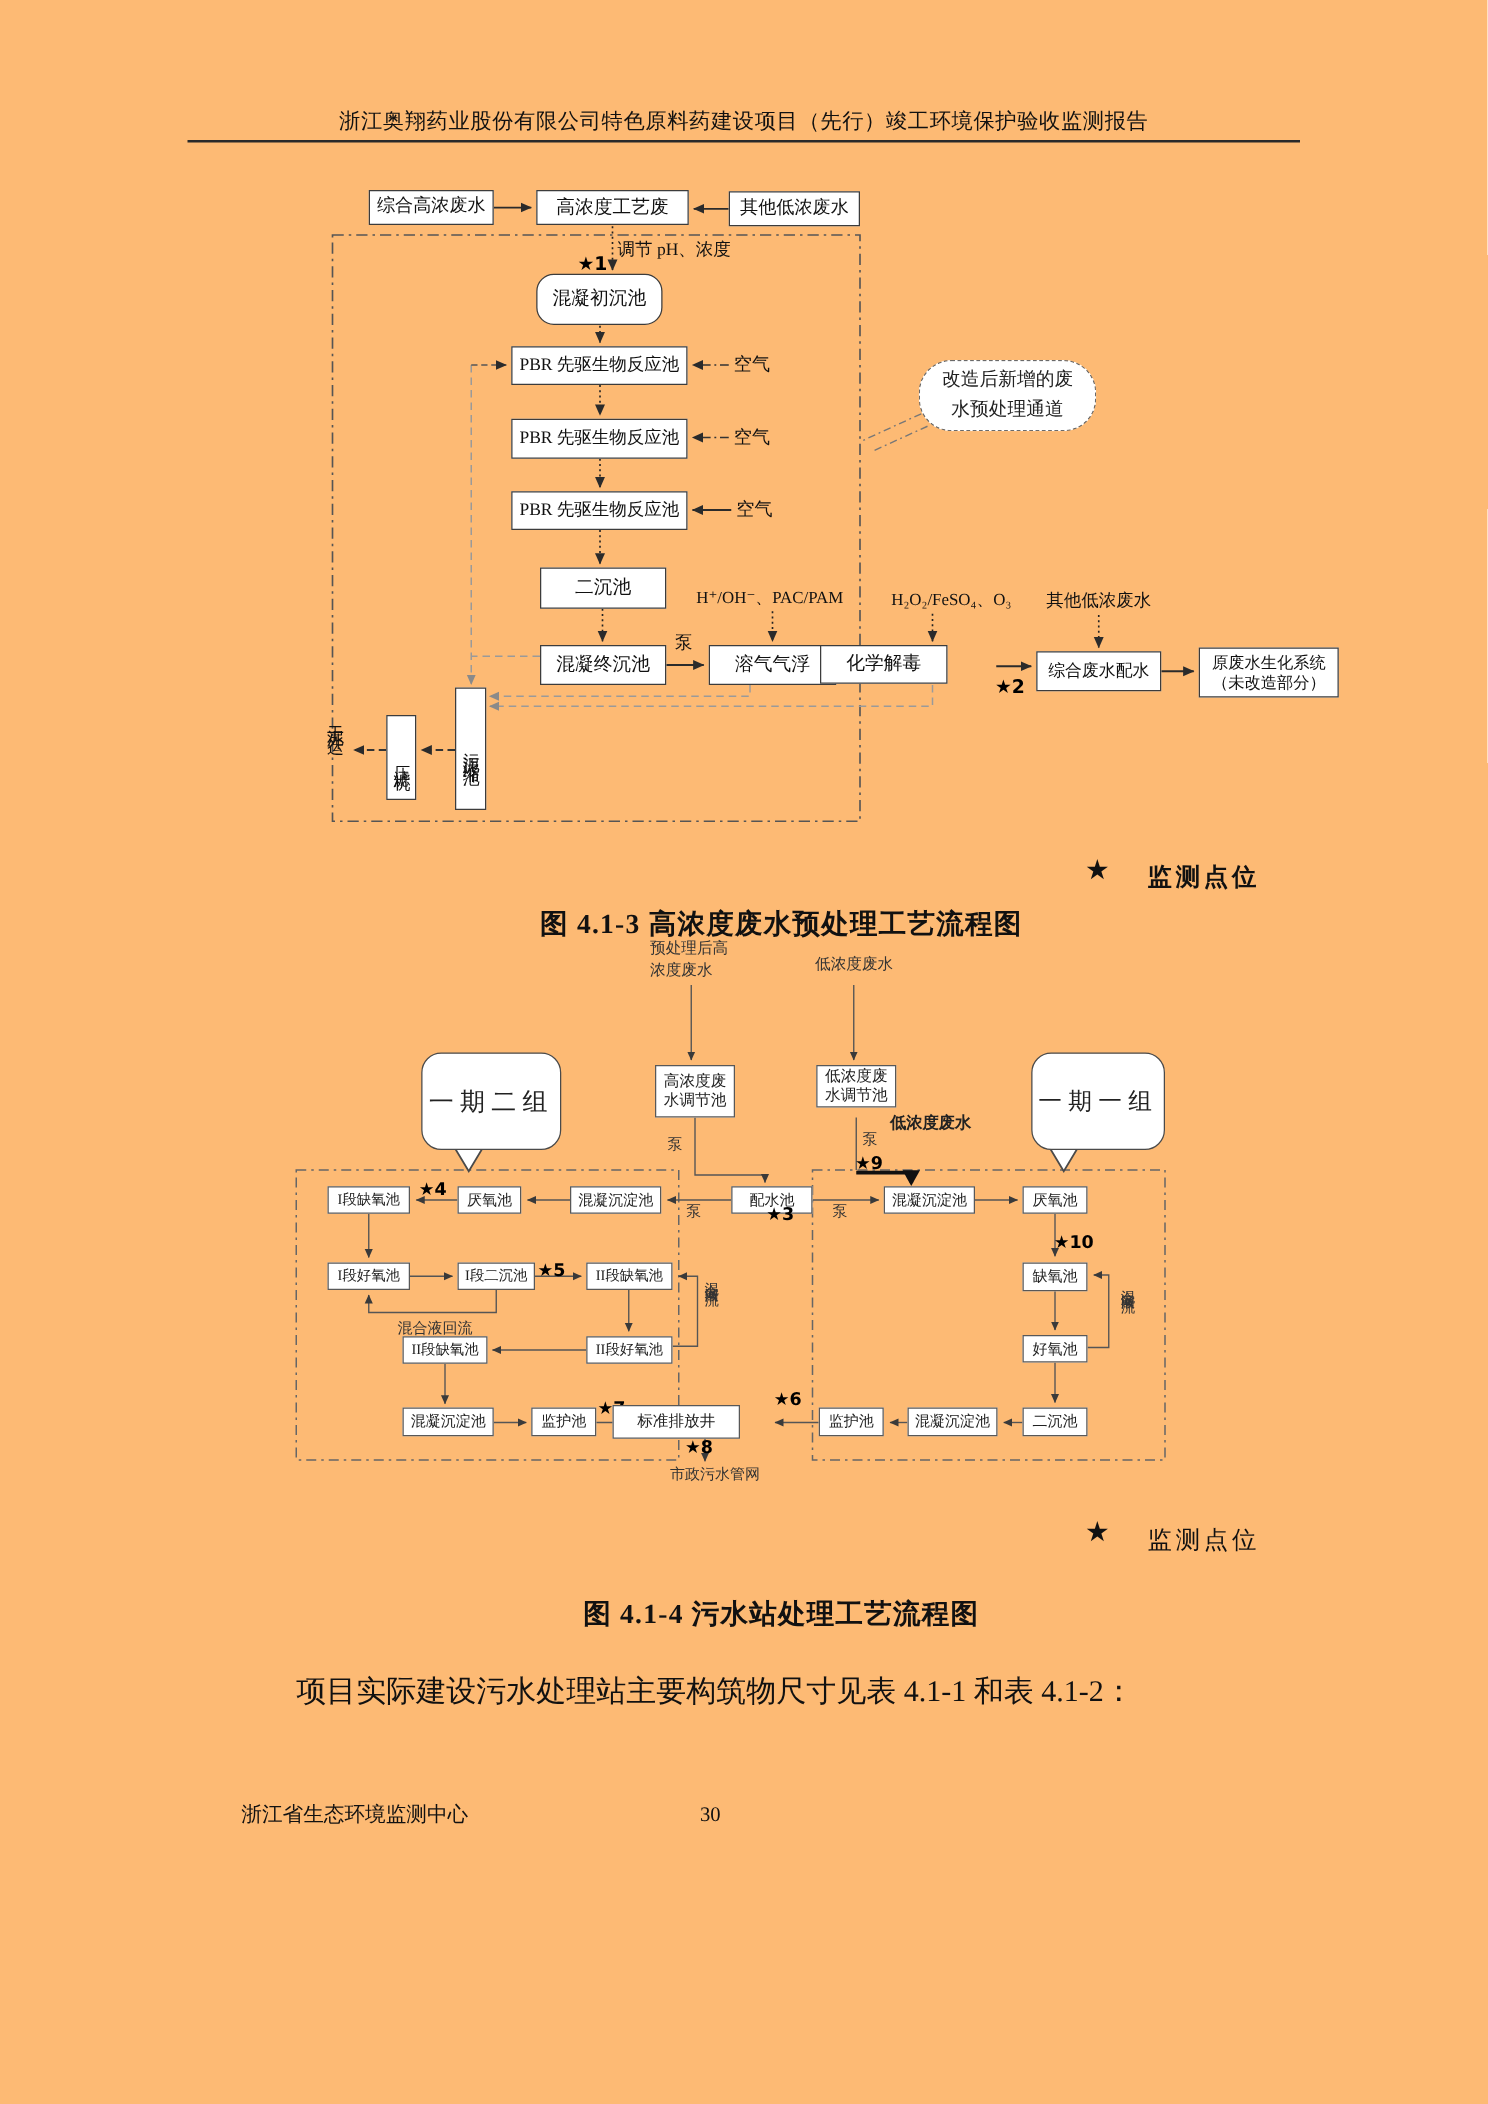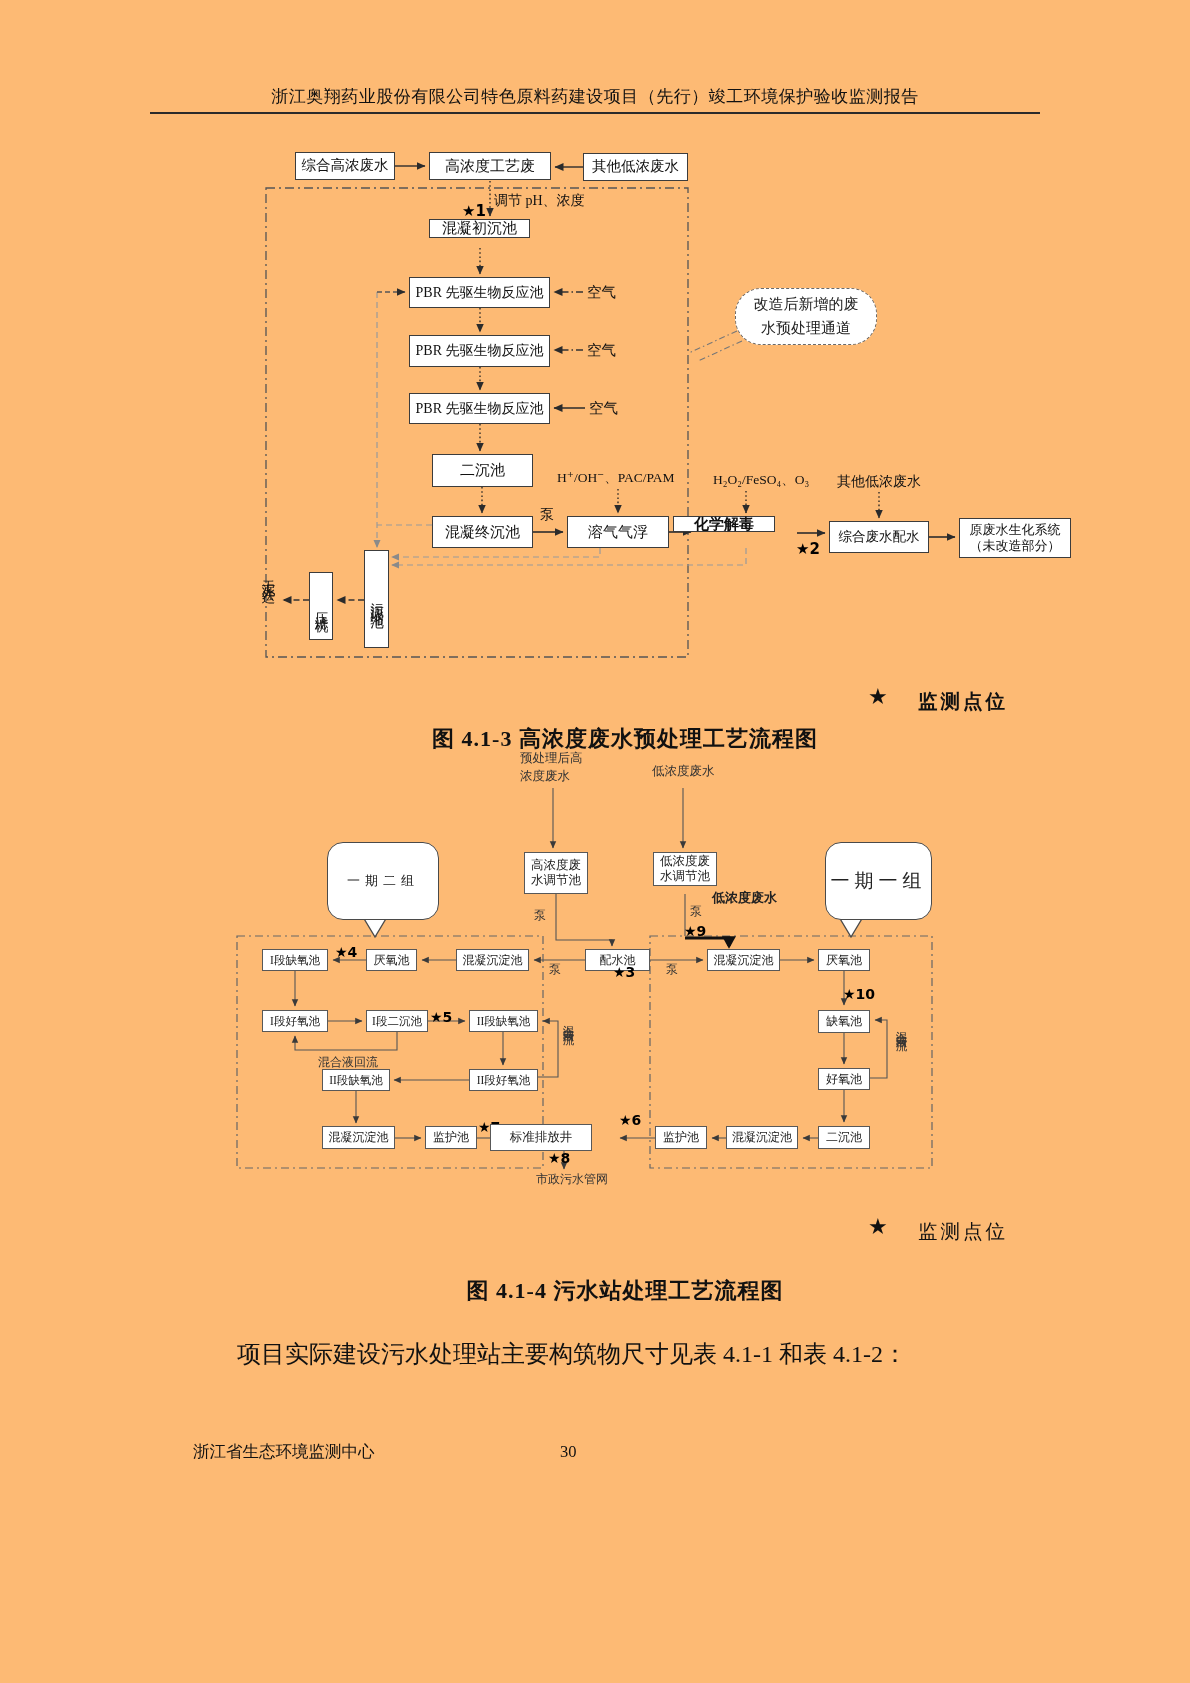--- a/index.html
+++ b/index.html
@@ -121,53 +121,53 @@
 
     <path d="M363,917 L375,937 L387,917" fill="#fff" stroke="#4a4a4a" stroke-width="1.4"></path>
     <path d="M839,917 L851,937 L863,917" fill="#fff" stroke="#4a4a4a" stroke-width="1.4"></path>
   </svg>
 
   <div class="box nw" style="left:295px;top:152px;width:100px;height:28px;font-size:14.5px;">综合高浓废水</div>
   <div class="box nw" style="left:429px;top:152px;width:122px;height:28px;font-size:15px;">高浓度工艺废</div>
   <div class="box nw" style="left:583px;top:153px;width:105px;height:28px;font-size:14.5px;">其他低浓废水</div>
   <div class="lbl" style="left:494px;top:192px;font-size:14px;">调节 pH、浓度</div>
   <div class="star" style="left:462px;top:202px;font-size:15px;">★1</div>
-  <div class="box nw" style="left:429px;top:219px;width:101px;height:19px;font-size:15px;">混凝初沉池</div>
+  <div class="box nw" style="left:429px;top:219px;width:101px;height:41px;font-size:15px;border-radius:14px;">混凝初沉池</div>
   <div class="box nw" style="left:409px;top:277px;width:141px;height:31px;font-size:14px;">PBR 先驱生物反应池</div>
   <div class="box nw" style="left:409px;top:335px;width:141px;height:32px;font-size:14px;">PBR 先驱生物反应池</div>
   <div class="box nw" style="left:409px;top:393px;width:141px;height:31px;font-size:14px;">PBR 先驱生物反应池</div>
   <div class="lbl" style="left:587px;top:283px;font-size:14.5px;">空气</div>
   <div class="lbl" style="left:587px;top:341px;font-size:14.5px;">空气</div>
   <div class="lbl" style="left:589px;top:399px;font-size:14.5px;">空气</div>
   <div class="box nw" style="left:432px;top:454px;width:101px;height:33px;font-size:15px;">二沉池</div>
   <div class="lbl" style="left:557px;top:470px;font-size:13.5px;">H⁺/OH⁻、PAC/PAM</div>
   <div class="lbl" style="left:713px;top:472px;font-size:13.5px;">H₂O₂/FeSO₄、O₃</div>
   <div class="lbl" style="left:837px;top:473px;font-size:14px;">其他低浓废水</div>
   <div class="box nw" style="left:432px;top:516px;width:101px;height:32px;font-size:15px;">混凝终沉池</div>
   <div class="lbl" style="left:540px;top:506px;font-size:14px;">泵</div>
   <div class="box nw" style="left:567px;top:516px;width:102px;height:32px;font-size:15px;">溶气气浮</div>
-  <div class="box nw" style="left:673px;top:516px;width:102px;height:16px;font-size:15px;font-weight:bold;">化学解毒</div>
+  <div class="box nw" style="left:656px;top:516px;width:102px;height:31px;font-size:15px;">化学解毒</div>
   <div class="star" style="left:796px;top:540px;font-size:15px;">★2</div>
   <div class="box nw" style="left:829px;top:521px;width:100px;height:32px;font-size:13.5px;">综合废水配水</div>
   <div class="box" style="left:959px;top:518px;width:112px;height:40px;font-size:13px;">原废水生化系统（未改造部分）</div>
   <div class="vbox" style="left:364px;top:550px;width:25px;height:98px;">
       <span class="vtext" style="font-size:13.5px;">污泥浓缩池</span>
     </div>
   <div class="vbox" style="left:309px;top:572px;width:24px;height:68px;">
       <span class="vtext" style="font-size:13.5px;">压滤机</span>
     </div>
   <div class="lbl vtext" style="left:259px;top:570px;font-size:13.5px;">干泥外运</div>
   <div class="callout" style="left:735px;top:288px;width:142px;height:57px;font-size:15px;">改造后新增的废水预处理通道</div>
   <div class="legend-star" style="left:868px;top:684px;font-size:22px;">★</div>
   <div class="legend-text" style="left:918px;top:688px;font-size:19.5px;">监测点位</div>
   <div class="caption" style="top:724px;font-size:22px;">图 4.1-3  高浓度废水预处理工艺流程图</div>
 
   <div class="lbl wrap" style="left:520px;top:750px;width:66px;font-size:12.5px;color:#333;line-height:1.4;">预处理后高浓度废水</div>
   <div class="lbl" style="left:652px;top:764px;font-size:12.5px;color:#333;">低浓度废水</div>
-  <div class="bubble" style="left:327px;top:842px;width:110px;height:76px;font-size:13px;">一期二组</div>
+  <div class="bubble" style="left:337px;top:842px;width:110px;height:76px;font-size:20px;">一期二组</div>
   <div class="bubble" style="left:825px;top:842px;width:105px;height:76px;font-size:19px;">一期一组</div>
   <div class="box b2" style="left:524px;top:852px;width:64px;height:42px;font-size:12.5px;padding:0 5px;">高浓度废水调节池</div>
   <div class="box b2" style="left:653px;top:852px;width:64px;height:32px;font-size:12.5px;padding:16px 5px;">低浓度废水调节池</div>
   <div class="lbl" style="left:534px;top:908px;font-size:12px;color:#333;">泵</div>
   <div class="lbl" style="left:690px;top:904px;font-size:12px;color:#333;">泵</div>
   <div class="lbl" style="left:712px;top:890px;font-size:13px;font-weight:bold;color:#222;">低浓度废水</div>
   <div class="star" style="left:684px;top:923px;font-size:14px;">★9</div>
   <div class="box b2 nw" style="left:585px;top:949px;width:65px;height:22px;font-size:12px;">配水池</div>
   <div class="star" style="left:613px;top:964px;font-size:14px;">★3</div>
   <div class="lbl" style="left:549px;top:962px;font-size:12px;color:#333;">泵</div>

